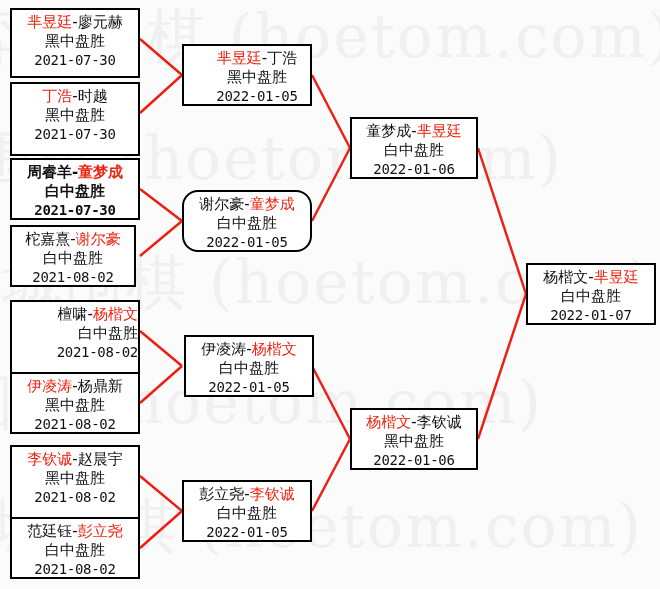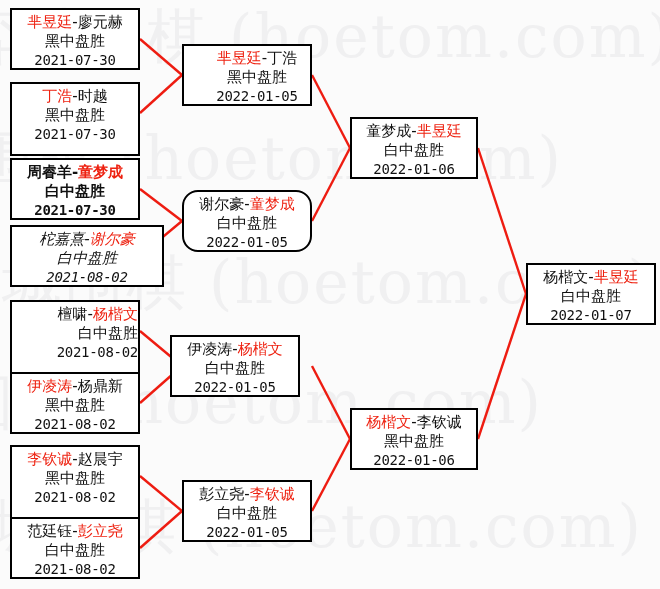--- a/index.html
+++ b/index.html
@@ -81,36 +81,36 @@
       <line x1="140" y1="548" x2="182" y2="511" stroke="#ee1c11" stroke-width="2.4"></line>
       <line x1="312" y1="75" x2="350" y2="148" stroke="#ee1c11" stroke-width="2.4"></line>
       <line x1="312" y1="221" x2="350" y2="148" stroke="#ee1c11" stroke-width="2.4"></line>
       <line x1="312" y1="366" x2="350" y2="439" stroke="#ee1c11" stroke-width="2.4"></line>
       <line x1="312" y1="511" x2="350" y2="439" stroke="#ee1c11" stroke-width="2.4"></line>
       <line x1="478" y1="148" x2="526" y2="294" stroke="#ee1c11" stroke-width="2.4"></line>
       <line x1="478" y1="439" x2="526" y2="294" stroke="#ee1c11" stroke-width="2.4"></line>
     </svg>
 
   <div id="boxes">
-      <div class="box" style="left: 10px; top: 8px; width: 130px; height: 62px;">
+      <div class="box" style="left: 10px; top: 8px; width: 130px; height: 70px;">
         <div class="pair"><span class="nm win">芈昱廷</span><span class="sep">-</span><span class="nm">廖元赫</span></div>
         <div class="res">黑中盘胜</div>
         <div class="date">2021-07-30</div>
       </div>
       <div class="box" style="left: 10px; top: 82px; width: 130px; height: 74px;">
         <div class="pair"><span class="nm win">丁浩</span><span class="sep">-</span><span class="nm">时越</span></div>
         <div class="res">黑中盘胜</div>
         <div class="date">2021-07-30</div>
       </div>
       <div class="box" style="left: 10px; top: 158px; width: 130px; height: 62px; font-weight: bold;">
         <div class="pair"><span class="nm">周睿羊</span><span class="sep">-</span><span class="nm win">童梦成</span></div>
         <div class="res">白中盘胜</div>
         <div class="date">2021-07-30</div>
       </div>
-      <div class="box" style="left: 10px; top: 225px; width: 154px; height: 62px; font-style: italic;">
+      <div class="box" style="left: 10px; top: 225px; width: 126px; height: 62px;">
         <div class="pair"><span class="nm">柁嘉熹</span><span class="sep">-</span><span class="nm win">谢尔豪</span></div>
         <div class="res">白中盘胜</div>
         <div class="date">2021-08-02</div>
       </div>
       <div class="box" style="left: 10px; top: 300px; width: 130px; height: 78px; text-align: right;">
         <div class="pair"><span class="nm">檀啸</span><span class="sep">-</span><span class="nm win">杨楷文</span></div>
         <div class="res">白中盘胜</div>
         <div class="date">2021-08-02</div>
       </div>
       <div class="box" style="left: 10px; top: 372px; width: 130px; height: 62px;">
@@ -131,21 +131,21 @@
       <div class="box" style="left: 182px; top: 44px; width: 130px; height: 62px; padding-left: 20px;">
         <div class="pair"><span class="nm win">芈昱廷</span><span class="sep">-</span><span class="nm">丁浩</span></div>
         <div class="res">黑中盘胜</div>
         <div class="date">2022-01-05</div>
       </div>
       <div class="box" style="left: 182px; top: 190px; width: 130px; height: 62px; border-radius: 16px;">
         <div class="pair"><span class="nm">谢尔豪</span><span class="sep">-</span><span class="nm win">童梦成</span></div>
         <div class="res">白中盘胜</div>
         <div class="date">2022-01-05</div>
       </div>
-      <div class="box" style="left: 170px; top: 335px; width: 130px; height: 62px;">
+      <div class="box" style="left: 184px; top: 335px; width: 130px; height: 62px;">
         <div class="pair"><span class="nm">伊凌涛</span><span class="sep">-</span><span class="nm win">杨楷文</span></div>
         <div class="res">白中盘胜</div>
         <div class="date">2022-01-05</div>
       </div>
       <div class="box" style="left: 182px; top: 480px; width: 130px; height: 62px;">
         <div class="pair"><span class="nm">彭立尧</span><span class="sep">-</span><span class="nm win">李钦诚</span></div>
         <div class="res">白中盘胜</div>
         <div class="date">2022-01-05</div>
       </div>
       <div class="box" style="left: 350px; top: 117px; width: 128px; height: 62px;">

